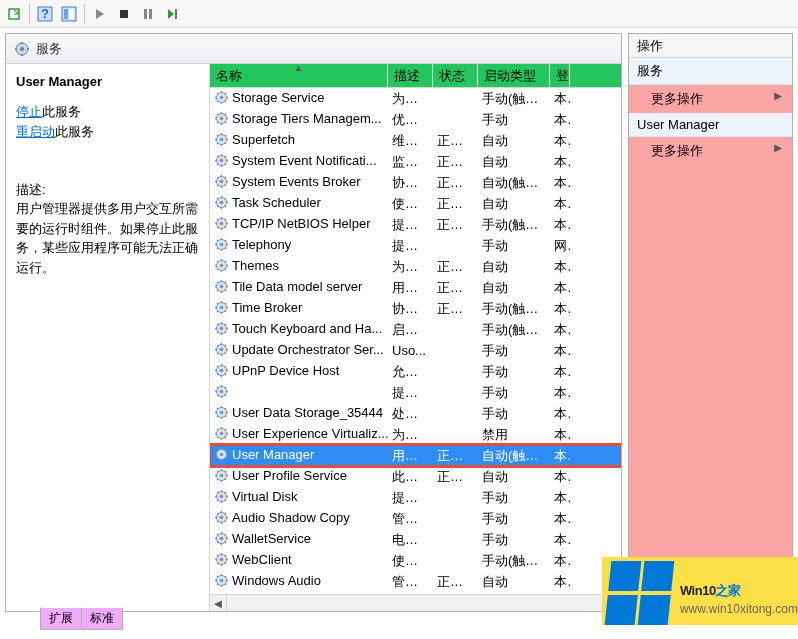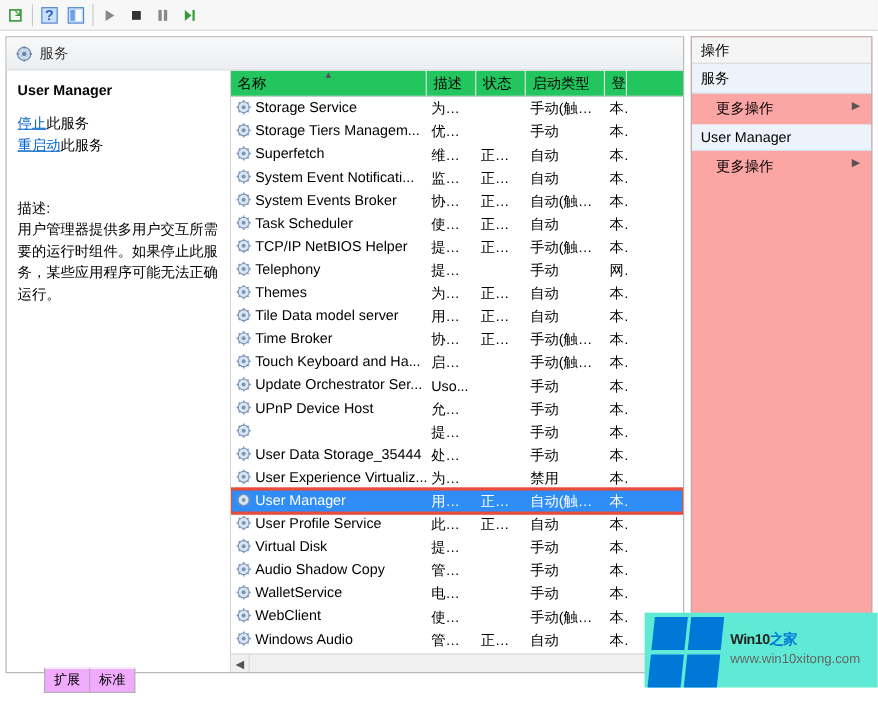--- a/index.html
+++ b/index.html
@@ -49,21 +49,21 @@
 
 .tabs { position: absolute; left: 40px; bottom: 9px; display: flex; }
 .tab { padding: 2px 8px; border: 1px solid #b0b0b0; border-top: 1px solid #fff; background: #f0abfc; font-size: 12px; cursor: pointer; margin-right: -1px; }
 
 .right-pane { width: 165px; border: 1px solid #b0b0b0; margin: 5px 5px 0 3px; background: #fca5a5; display: flex; flex-direction: column; }
 .right-header { height: 24px; padding: 3px 8px; border-bottom: 1px solid #d6d6d6; background: #f5f5f5; }
 .right-section { background: #ecf3fb; border-bottom: 1px solid #d6e3f1; padding: 4px 8px; font-size: 13px; }
 .right-item { padding: 5px 8px 5px 22px; cursor: pointer; position: relative; }
 .right-item .arrow { position: absolute; right: 10px; color: #555; font-size: 10px; }
 
-.watermark { position: absolute; right: 0px; bottom: 14px; display: flex; align-items: flex-start; background: #5eead4; padding: 4px 16px 0 6px; }
+.watermark { position: absolute; right: 0px; bottom: 14px; display: flex; align-items: center; background: #fde047; padding: 4px 0 0 6px; }
 .watermark .winlogo { display: flex; flex-wrap: wrap; width: 64px; height: 64px; gap: 3px; transform: skewX(-6deg); }
 .watermark .winlogo div { background: #0078d7; width: 30px; height: 30px; }
 .watermark .text-col { margin-left: 8px; }
 .watermark .text-col .t1 { font-size: 27px; font-weight: 600; color: #222; letter-spacing: -0.5px; }
 .watermark .text-col .t1 .blue { color: #0078d7; }
 .watermark .text-col .t2 { font-size: 12px; color: #666; }
 
 
 </style>
 </head>

